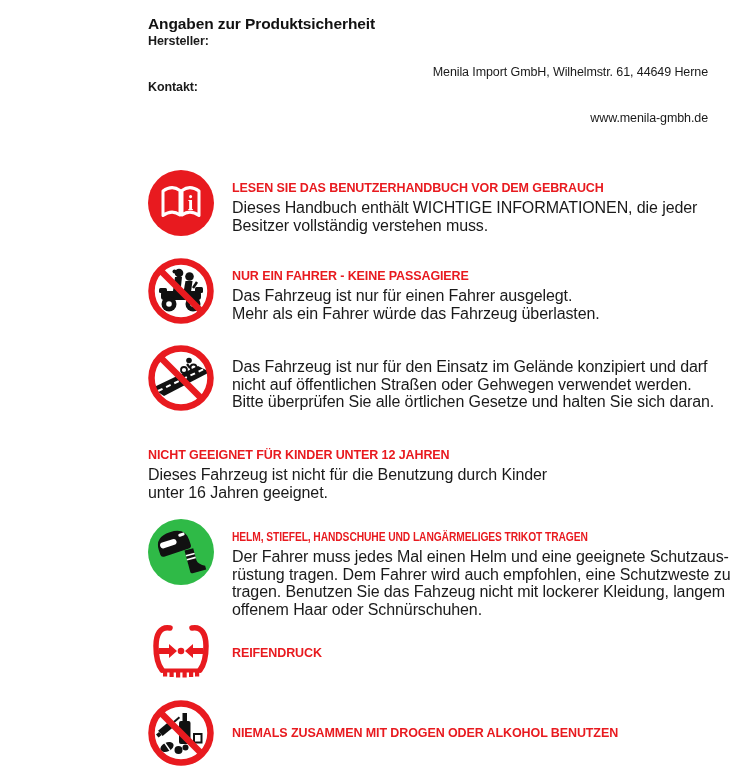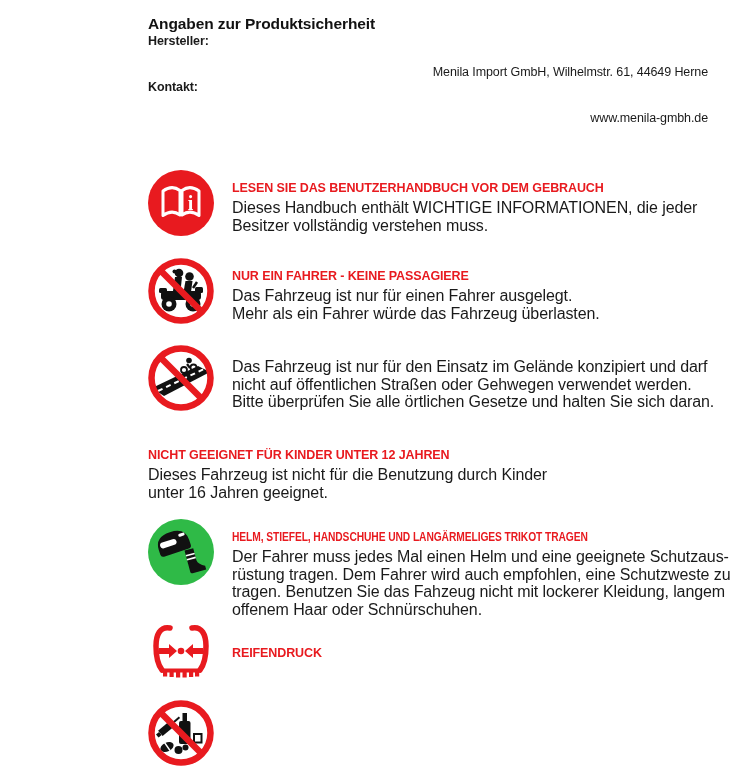--- a/index.html
+++ b/index.html
@@ -168,14 +168,18 @@
       </g>
       <ellipse cx="19" cy="47" rx="7" ry="4.5" transform="rotate(-25 19 47)"></ellipse>
       <circle cx="30.5" cy="50" r="4"></circle>
       <circle cx="37.5" cy="47.5" r="3"></circle>
     </g>
     <rect x="47" y="35" width="5.5" height="6.5" fill="#fff"></rect>
     <line x1="16.5" y1="42.5" x2="22" y2="50.5" stroke="#fff" stroke-width="1.4"></line>
     <circle cx="33" cy="33" r="29.5" fill="none" stroke="var(--red)" stroke-width="6.5"></circle>
     <line x1="12.5" y1="12.5" x2="53.5" y2="53.5" stroke="var(--red)" stroke-width="6.5"></line>
   </svg></div>
+    <div class="row-text">
+      <div class="row-title">NIEMALS ZUSAMMEN MIT DROGEN ODER ALKOHOL BENUTZEN</div>
+
+    </div>
   </div>
   </div>
 
 </body></html>

